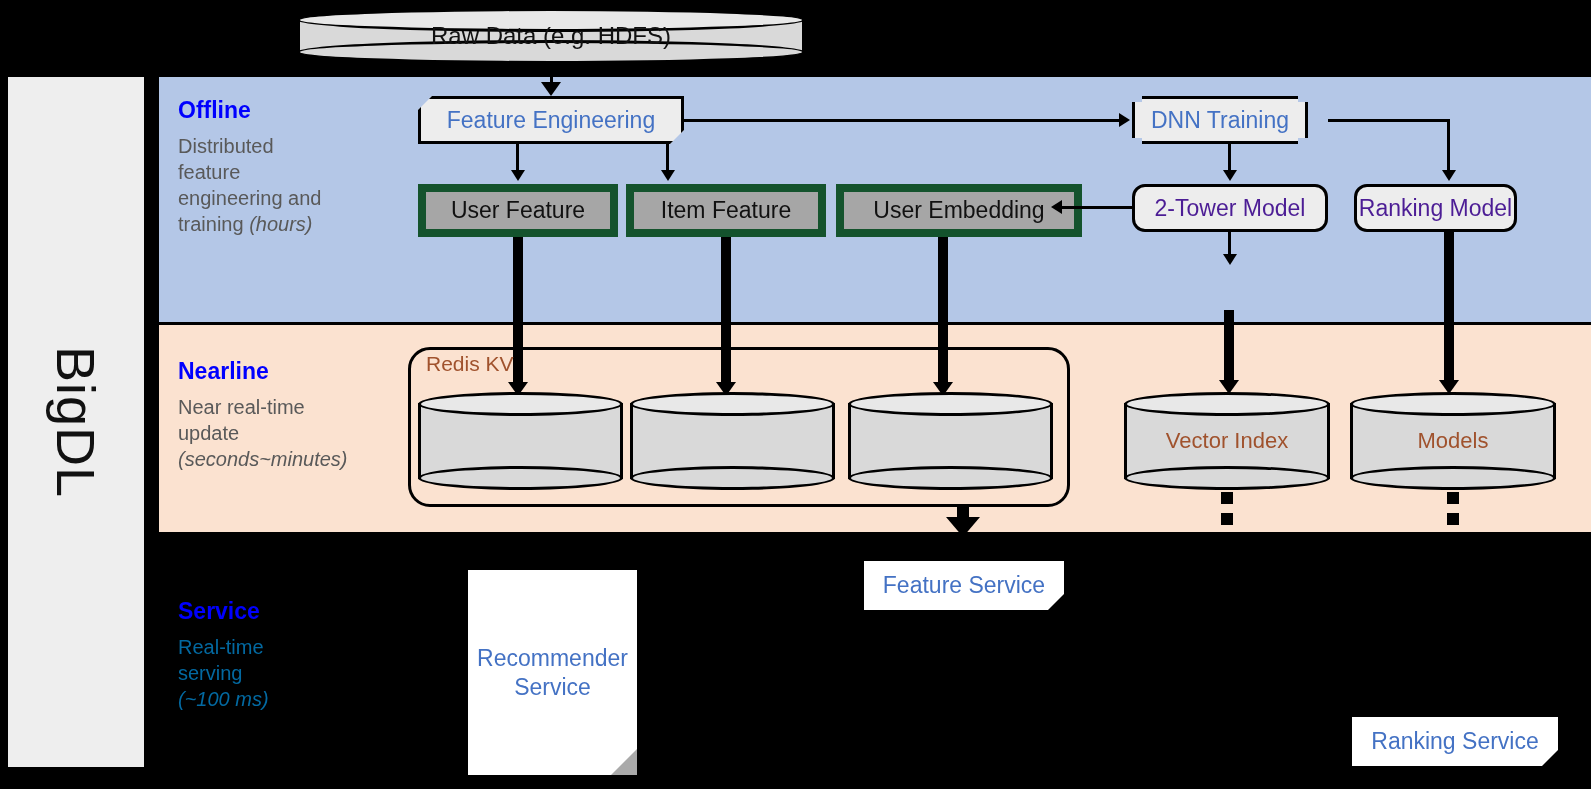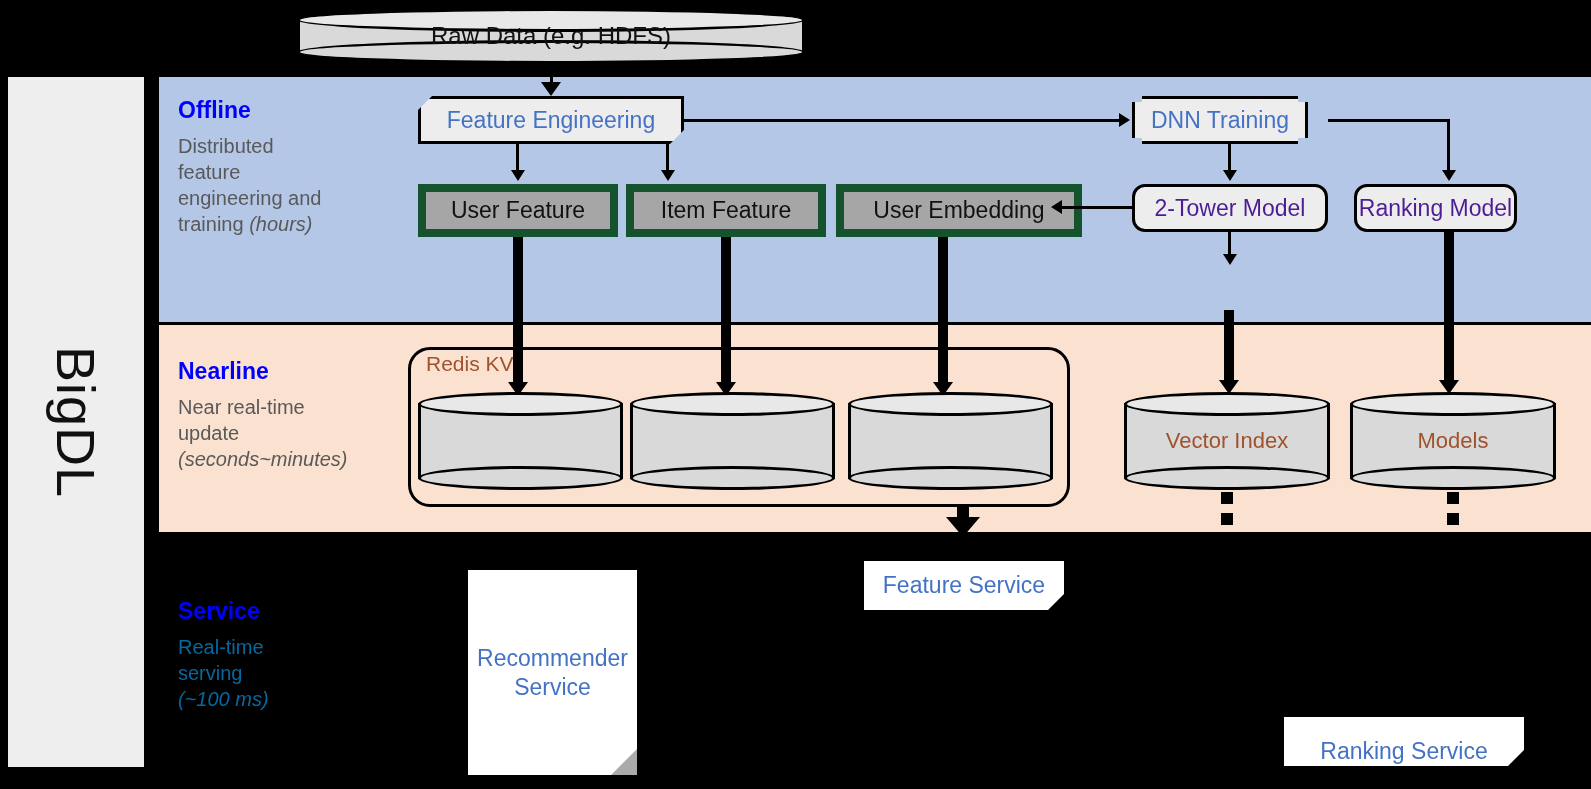--- a/index.html
+++ b/index.html
@@ -245,17 +245,17 @@
     <span>
       <span>Recommender Service</span>
     </span>
   </div>
 
   <div class="doc" style="left:864px;top:561px;width:200px;height:49px;">
     <span>Feature Service</span>
   </div>
 
 
-  <div class="doc" style="left:1284px;top:717px;width:240px;height:49px;align-items:flex-end;">
+  <div class="doc" style="left:1352px;top:717px;width:206px;height:49px;">
     <span>Ranking Service</span>
   </div>
 
 </div>
 
 </body></html>

